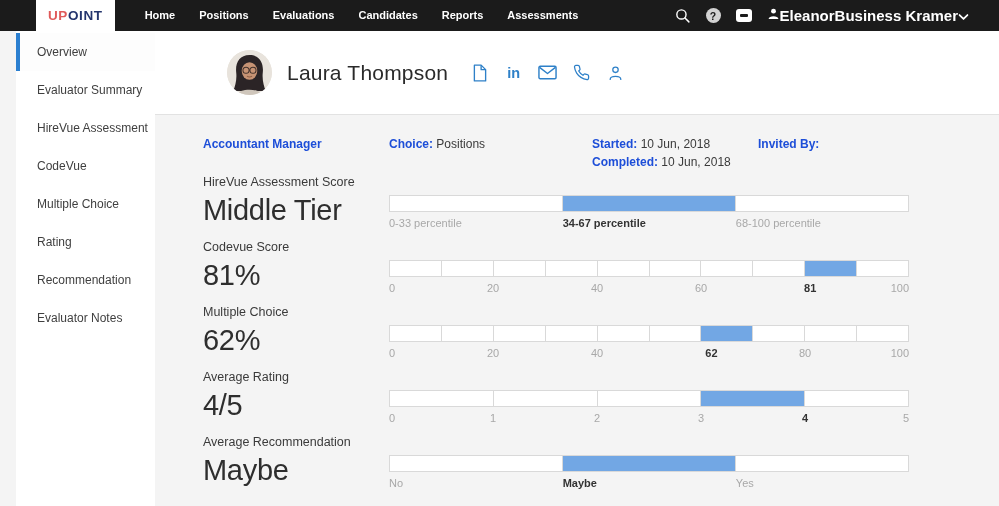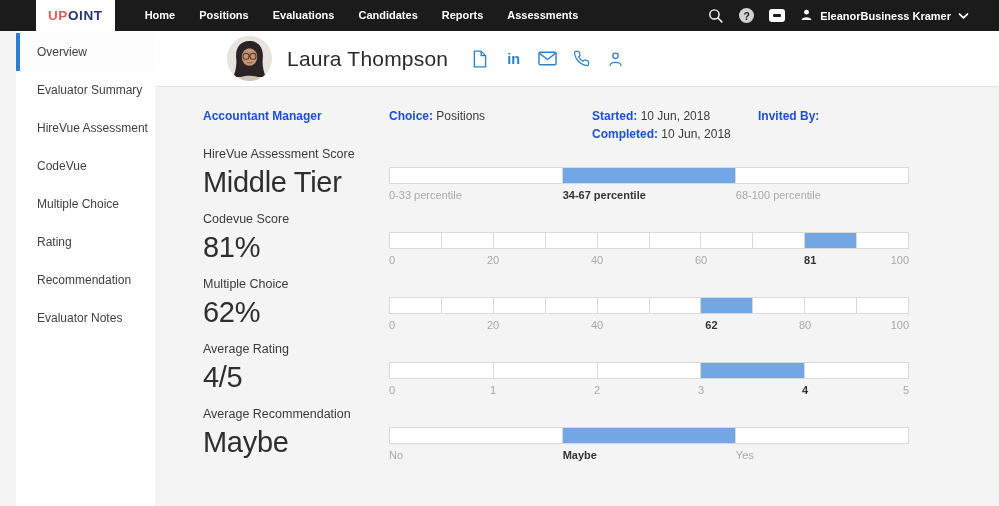--- a/index.html
+++ b/index.html
@@ -15,31 +15,31 @@
   .logo-box{margin-left:36px;height:31px;background:#fff;display:flex;align-items:center;padding:0 12px;font-weight:bold;font-size:13.5px;letter-spacing:.6px;cursor:pointer;}
   .logo-up{color:var(--logo-red);}
   .logo-rest{color:var(--logo-navy);}
   .topnav{display:flex;margin-left:18px;}
   .nav-item{color:#fff;font-size:11px;font-weight:bold;padding:16px 12px;line-height:31px;cursor:pointer;white-space:nowrap;}
   .topbar-right{margin-left:auto;display:flex;align-items:center;gap:15px;margin-right:30px;}
   .tb-icon{display:flex;align-items:center;justify-content:center;cursor:pointer;}
   .help-circle{width:15px;height:15px;border-radius:50%;background:#d2d2d2;color:#1b1b1b;font-size:10.5px;font-weight:bold;display:flex;align-items:center;justify-content:center;}
   .inbox-glyph{width:16px;height:13px;background:#fff;border-radius:3px;position:relative;}
   .inbox-glyph::after{content:"";position:absolute;left:4px;top:5px;width:8px;height:2.5px;background:#1b1b1b;border-radius:1px;}
-  .user-menu{display:flex;align-items:center;gap:7px;color:#fff;font-size:11px;font-weight:bold;cursor:pointer;white-space:nowrap;}
+  .user-menu{display:flex;align-items:center;color:#fff;font-size:15px;font-weight:bold;cursor:pointer;white-space:nowrap;}
 
   
   .sidebar{position:absolute;top:31px;left:16px;bottom:0;width:154px;background:#fff;border-right:1px solid #dcdcdc;padding-top:2px;}
   .side-item{position:relative;height:38px;display:flex;align-items:center;padding-left:21px;font-size:12px;color:#3f3f3f;cursor:pointer;}
   .side-item.active{background:#fdfdfd;}
   .side-item.active::before{content:"";position:absolute;left:0;top:0;bottom:0;width:4px;background:var(--selected);}
 
   
   .main{position:absolute;top:31px;left:155px;right:0;bottom:0;background:#f4f4f4;}
-  .profile-header{height:56px;background:#fff;border-bottom:1px solid #e2e2e2;display:flex;align-items:center;padding-left:72px;text-align:right;}
+  .profile-header{height:84px;background:#fff;border-bottom:1px solid #e2e2e2;display:flex;align-items:center;padding-left:72px;text-align:right;}
   .avatar{width:45px;height:45px;border-radius:50%;overflow:hidden;flex:0 0 auto;background:#e8e3dc;}
   .avatar svg{display:block;}
   .name{font-size:21px;font-weight:normal;color:#2a2a2a;margin-left:15px;letter-spacing:.2px;}
   .contact-icons{display:flex;align-items:center;gap:15px;margin-left:22px;}
   .c-icon{width:19px;height:19px;display:flex;align-items:center;justify-content:center;cursor:pointer;}
   .li-text{font-weight:bold;font-size:14.5px;color:var(--icon-blue);}
 
   .content{padding:20px 0 0 48px;}
   .info-row{display:grid;grid-template-columns:186px 203px 166px 1fr;font-size:12px;color:#3a3a3a;line-height:1.5;margin-bottom:4px;}
   .b{font-weight:bold;color:#1d4ed8;}

